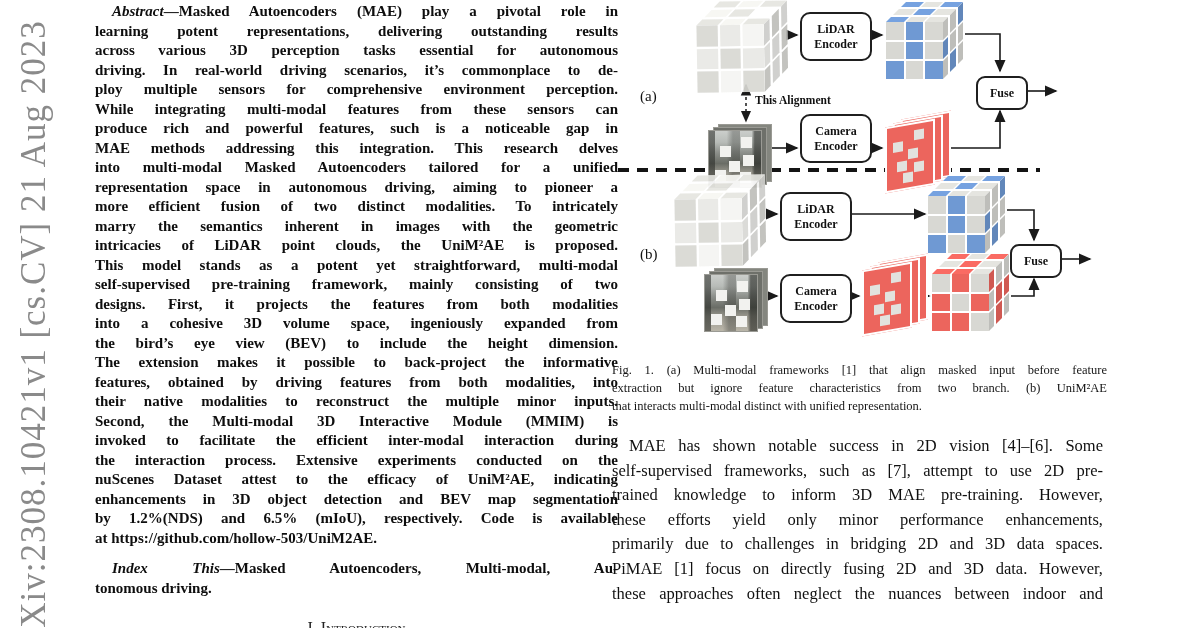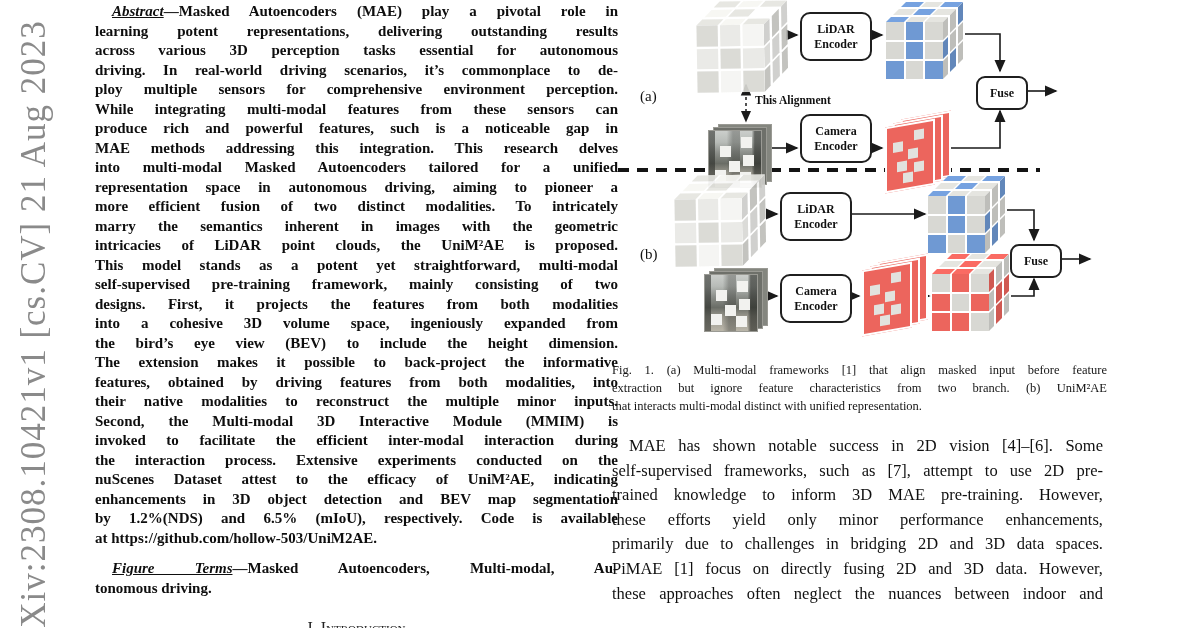--- a/index.html
+++ b/index.html
@@ -9,21 +9,21 @@
   
   #arxiv-strip{position:absolute;left:14px;top:657px;transform:rotate(-90deg);
     transform-origin:0 0;white-space:nowrap;font-size:35px;letter-spacing:1px;color:#8a8a8a;}
 
   
   .jcol{position:absolute;}
   .jline{text-align:justify;text-align-last:justify;text-justify:inter-word;
          overflow:hidden;white-space:normal;}
   .jline.lastline{text-align-last:left;}
   .jline.indent{text-indent:17px;}
-  .jline i{font-style:italic;text-decoration:underline;}
+  .jline i{font-style:italic;}
 
   #abstract-block{left:95px;top:2px;width:523px;font-weight:bold;font-size:15px;}
   #abstract-block .jline{height:19.5px;line-height:19.5px;}
   #index-block{left:95px;top:559px;width:523px;font-weight:bold;font-size:15px;}
   #index-block .jline{height:19.5px;line-height:19.5px;}
 
   #caption-block{left:612px;top:361px;width:495px;font-size:12.5px;color:#151515;}
   #caption-block .jline{height:18.2px;line-height:18.2px;}
 
   #body-block{left:612px;top:434px;width:491px;font-size:16.5px;color:#101010;}
@@ -107,21 +107,21 @@
       <div class="jline">their native modalities to reconstruct the multiple minor inputs.</div>
       <div class="jline">Second, the Multi-modal 3D Interactive Module (MMIM) is</div>
       <div class="jline">invoked to facilitate the efficient inter-modal interaction during</div>
       <div class="jline">the interaction process. Extensive experiments conducted on the</div>
       <div class="jline">nuScenes Dataset attest to the efficacy of UniM²AE, indicating</div>
       <div class="jline">enhancements in 3D object detection and BEV map segmentation</div>
       <div class="jline">by 1.2%(NDS) and 6.5% (mIoU), respectively. Code is available</div>
       <div class="jline lastline">at https://github.com/hollow-503/UniM2AE.</div>
     </div>
   <div id="index-block" class="jcol">
-      <div class="jline indent"><i>Figure Terms</i><span>—Masked Autoencoders, Multi-modal, Au-</span></div>
+      <div class="jline indent"><i>Index This</i><span>—Masked Autoencoders, Multi-modal, Au-</span></div>
       <div class="jline lastline">tonomous driving.</div>
     </div>
   <div id="clipped-heading">I. Introduction</div>
 
   <div id="figure">
 
     <svg width="600" height="358" viewBox="0 0 600 358">
       <defs>
         <marker id="ah" markerWidth="9" markerHeight="8" refX="7" refY="3.5" orient="auto">
           <path d="M0,0 L8,3.5 L0,7 z" fill="#1a1a1a"></path>

